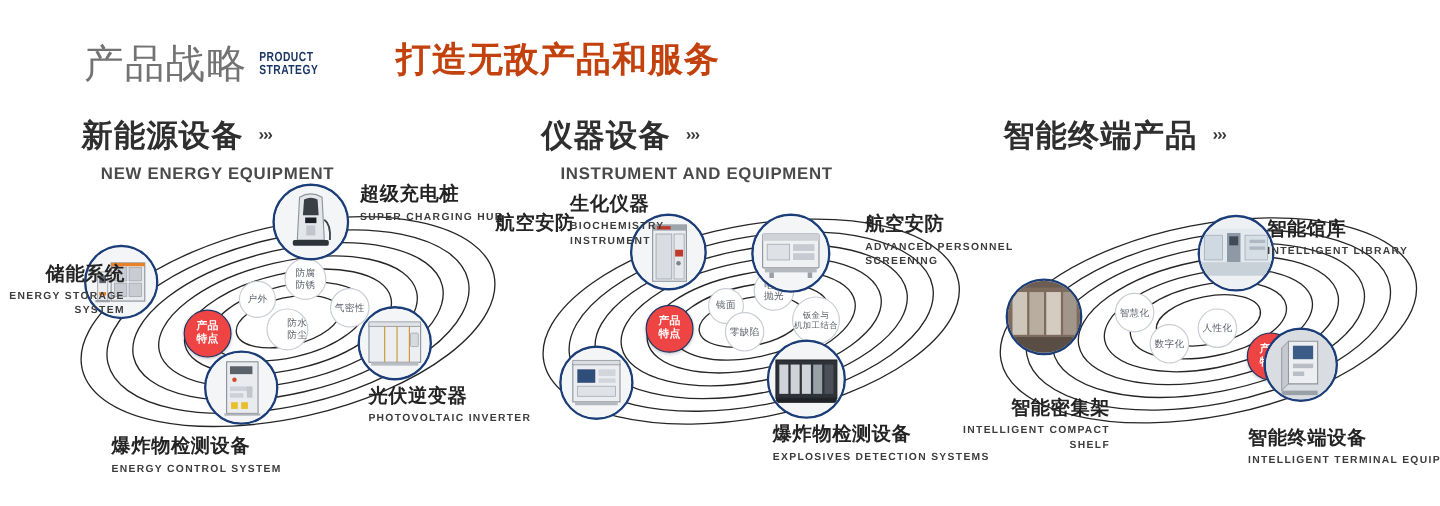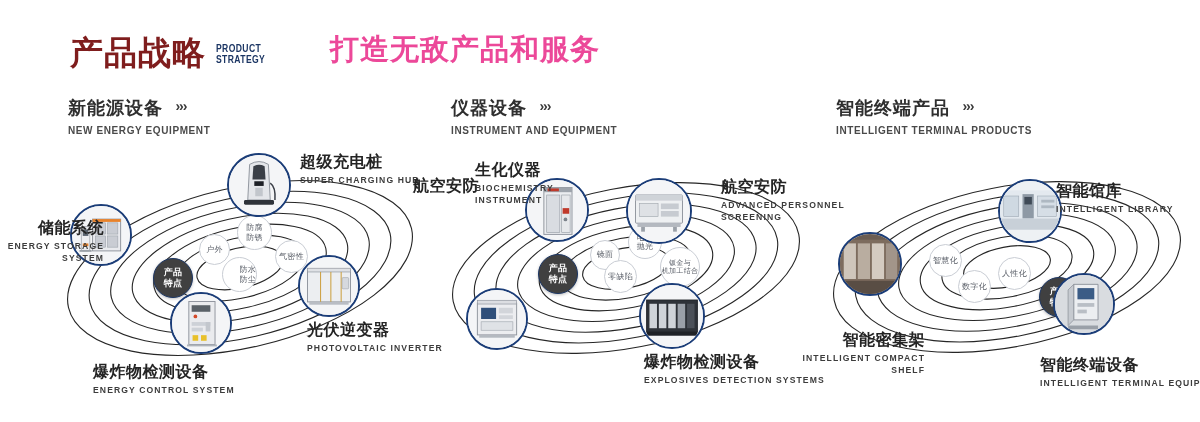--- a/index.html
+++ b/index.html
@@ -10,48 +10,49 @@
     font-family:"Liberation Sans","DejaVu Sans",sans-serif;
     overflow:hidden;
     position:relative;
     color:#2b2b2b;
   }
   .stage{position:absolute;inset:0;}
 
   
   .header{position:absolute;left:70px;top:26px;height:52px;display:flex;align-items:center;}
   .brand-cn{
-    font-size:33px;font-weight:bold;color:#7f1d1d;letter-spacing:1px;
+    font-size:33px;font-weight:normal;color:#737373;letter-spacing:1px;
     line-height:1;font-family:"DejaVu Sans","Liberation Sans",sans-serif;
   }
   .brand-en{
     margin-left:10px;color:#1c3664;font-weight:bold;font-size:11px;
     line-height:11px;letter-spacing:.5px;
     transform:scaleX(.78);transform-origin:left center;
     font-family:"Liberation Sans",sans-serif;
     padding-top:3px;
   }
   .headline{
     position:absolute;left:330px;top:30px;
-    font-size:29px;font-weight:bold;color:#ec4899;letter-spacing:1px;
+    font-size:29px;font-weight:bold;color:#c2410c;letter-spacing:1px;
     font-family:"DejaVu Sans","Liberation Sans",sans-serif;
   }
 
   
   .sec-head{position:absolute;}
   .sec-cn{
-    font-size:18px;font-weight:bold;color:#2f2f2f;letter-spacing:1px;
+    font-size:26px;font-weight:bold;color:#2f2f2f;letter-spacing:1px;
     font-family:"DejaVu Sans","Liberation Sans",sans-serif;
     display:inline-block;vertical-align:middle;
   }
   .chev{display:inline-block;vertical-align:middle;margin-left:8px;color:#3a3a3a;
     font-size:14px;letter-spacing:-1px;font-weight:bold;position:relative;top:-2px;}
   .sec-en{
-    margin-top:5px;font-size:10px;color:#4a4a4a;letter-spacing:.6px;font-weight:bold;
+    margin-top:5px;font-size:14px;color:#4a4a4a;letter-spacing:.6px;font-weight:bold;
     font-family:"Liberation Sans",sans-serif;
+    margin-left:16px;
   }
 
   
   .cluster{position:absolute;}
   .orbits{position:absolute;left:0;top:0;}
 
   
   .bubble{
     position:absolute;border-radius:50%;
     border:2.5px solid #1b3d78;
@@ -65,21 +66,21 @@
   .chip{
     position:absolute;border-radius:50%;
     border:1px solid #c9cdd4;background:#ffffff;
     display:flex;align-items:center;justify-content:center;
     text-align:center;color:#5a5f68;
     font-size:8px;line-height:9.5px;letter-spacing:.3px;
     font-family:"DejaVu Sans","Liberation Sans",sans-serif;
     box-sizing:border-box;
   }
   .chip.core{
-    background:#404040;border:1px solid #1c3664;color:#ffffff;font-weight:bold;
+    background:#ef4444;border:1px solid #1c3664;color:#ffffff;font-weight:bold;
     font-size:9px;line-height:11px;
     box-shadow:0 1px 3px rgba(0,0,0,.25);
   }
 
   
   .lab{position:absolute;}
   .lab .cn{
     font-size:16px;font-weight:bold;color:#242424;letter-spacing:.5px;
     font-family:"DejaVu Sans","Liberation Sans",sans-serif;white-space:nowrap;
   }
@@ -112,21 +113,20 @@
 
   <div class="sec-head" style="left:451px;top:96px;">
     <span class="sec-cn">仪器设备</span>
     <span class="chev">›››</span>
     <div class="sec-en">INSTRUMENT AND EQUIPMENT</div>
   </div>
 
   <div class="sec-head" style="left:836px;top:96px;">
     <span class="sec-cn">智能终端产品</span>
     <span class="chev">›››</span>
-    <div class="sec-en">INTELLIGENT TERMINAL PRODUCTS</div>
   </div>
 
   <div class="cluster" style="left:40px;top:150px;width:400px;height:230px;">
 
     <svg class="orbits" width="400" height="230" viewBox="0 0 400 230">
       <g fill="none" stroke="#262626" stroke-width="1.1" transform="rotate(-13 200 118)">
         <ellipse cx="200" cy="118" rx="44" ry="20"></ellipse>
         <ellipse cx="200" cy="118" rx="66" ry="30"></ellipse>
         <ellipse cx="200" cy="118" rx="88" ry="40"></ellipse>
         <ellipse cx="200" cy="118" rx="110" ry="50"></ellipse>

